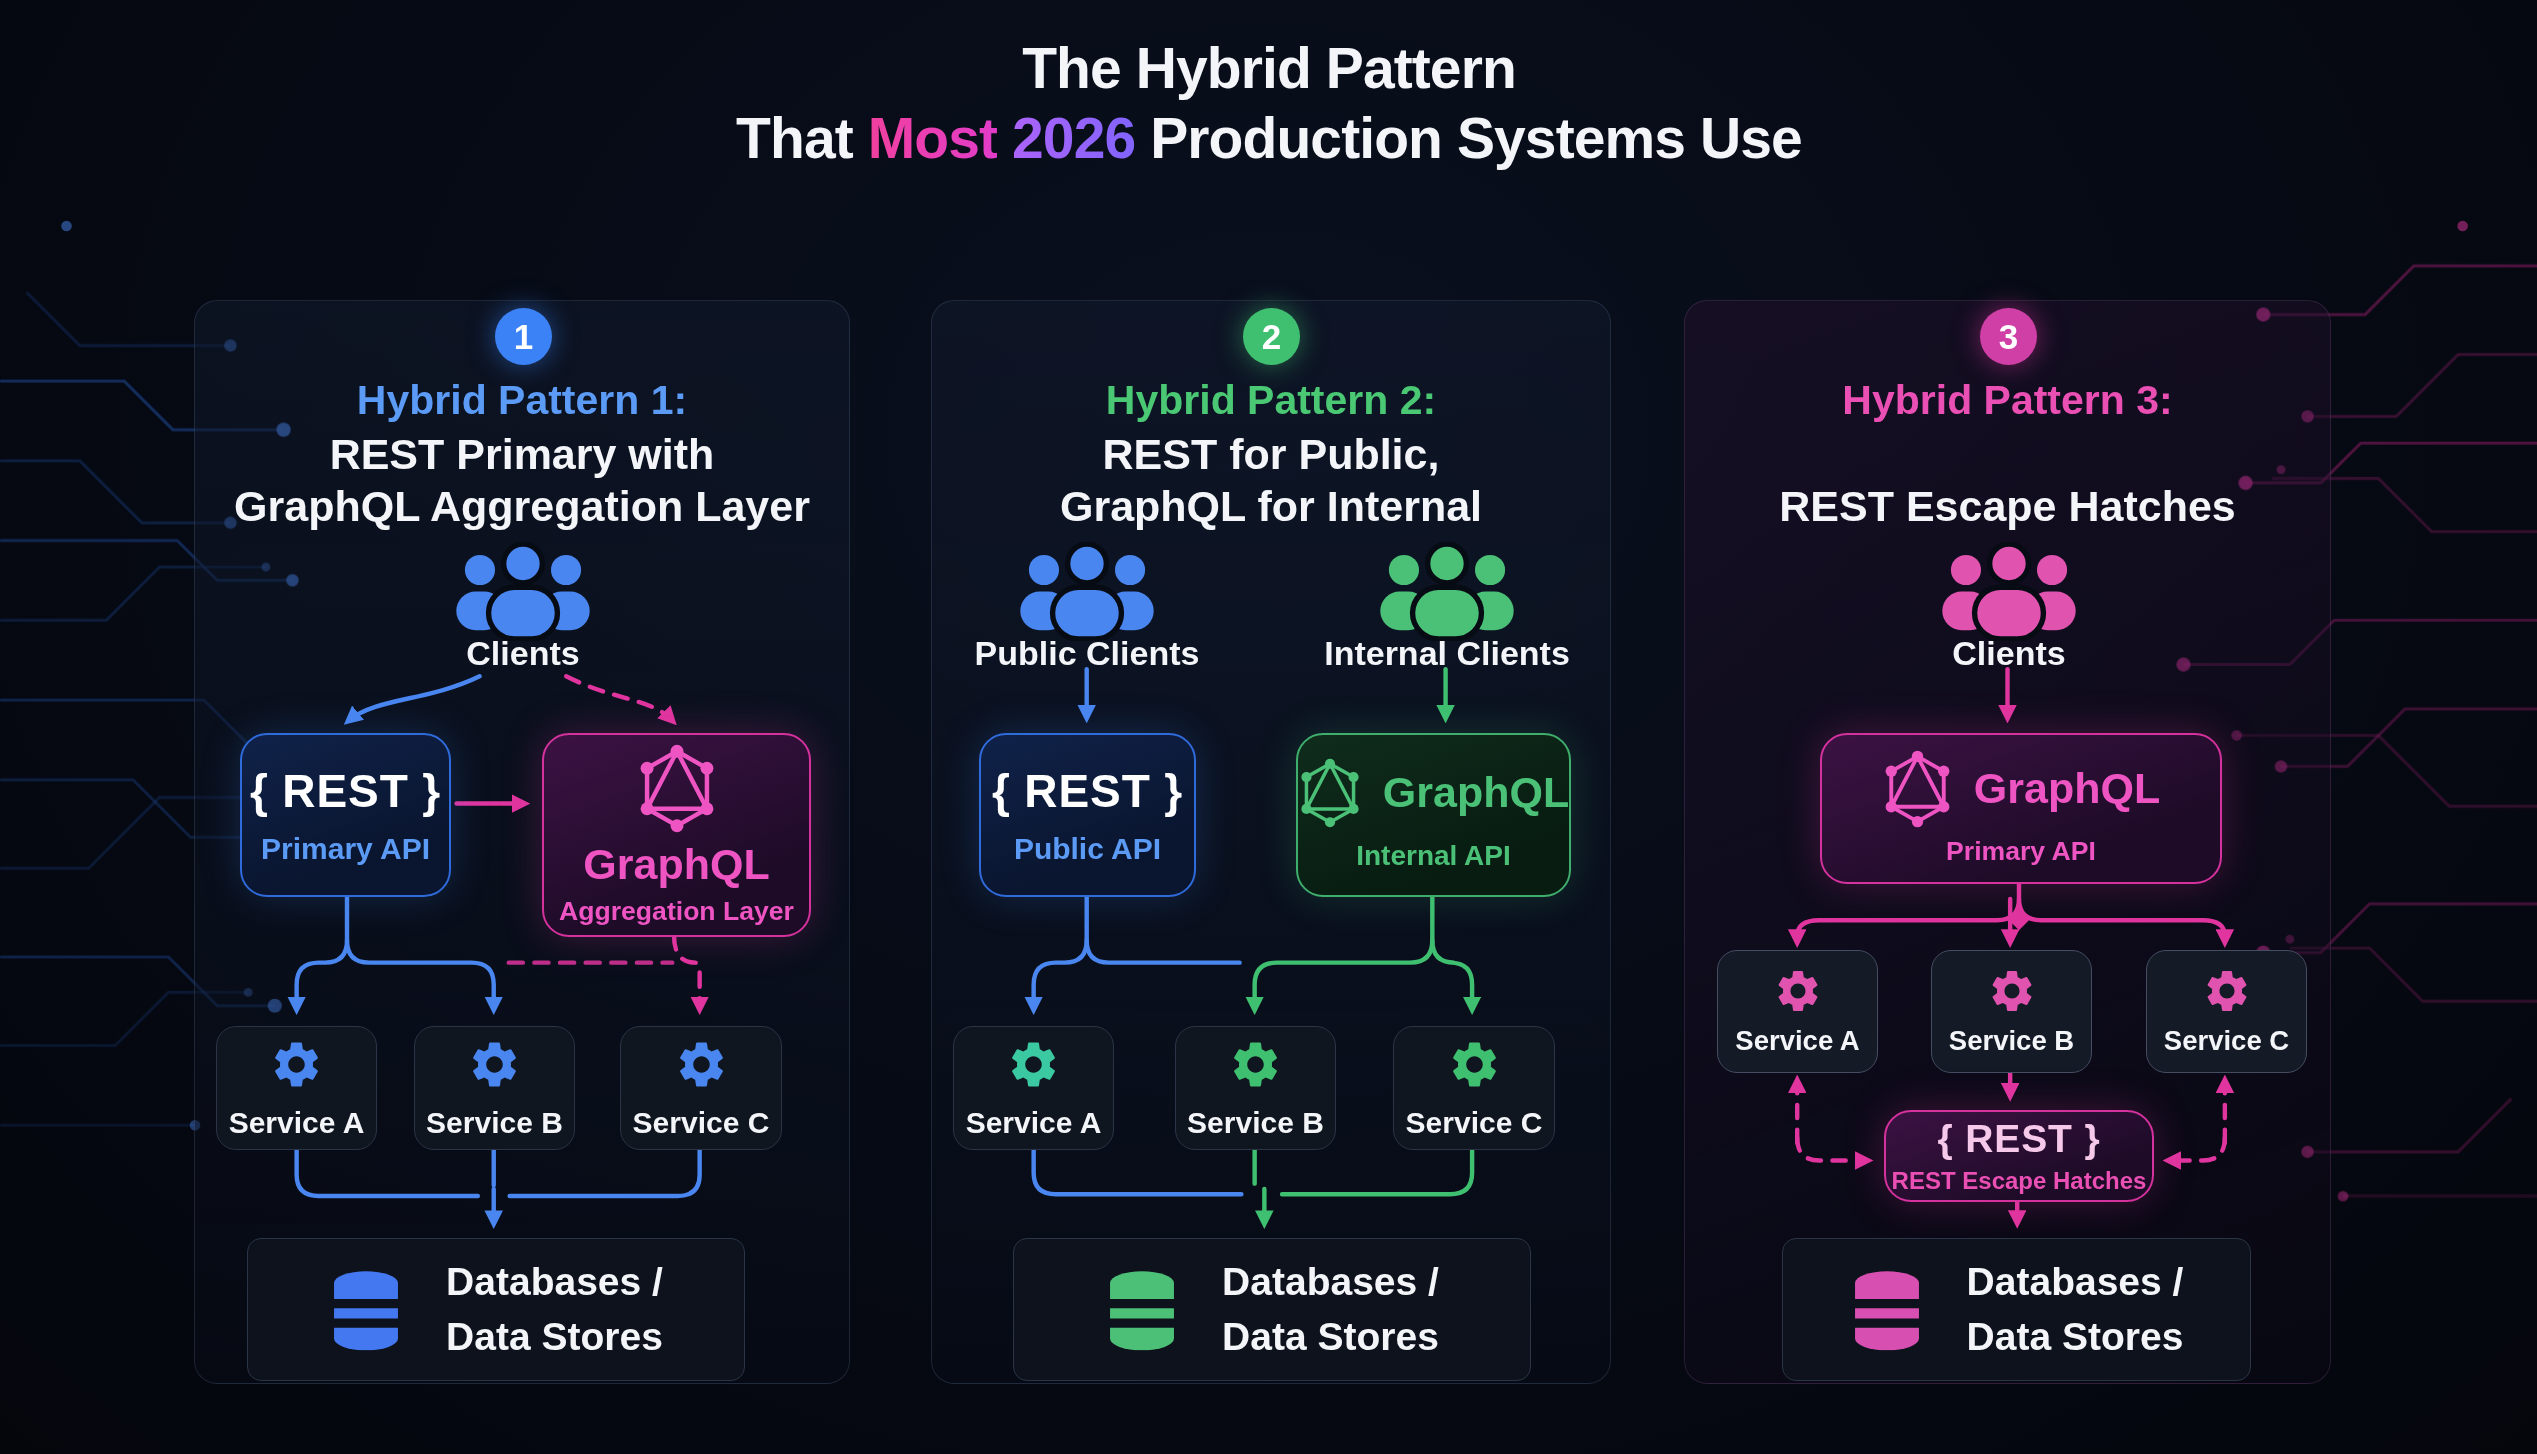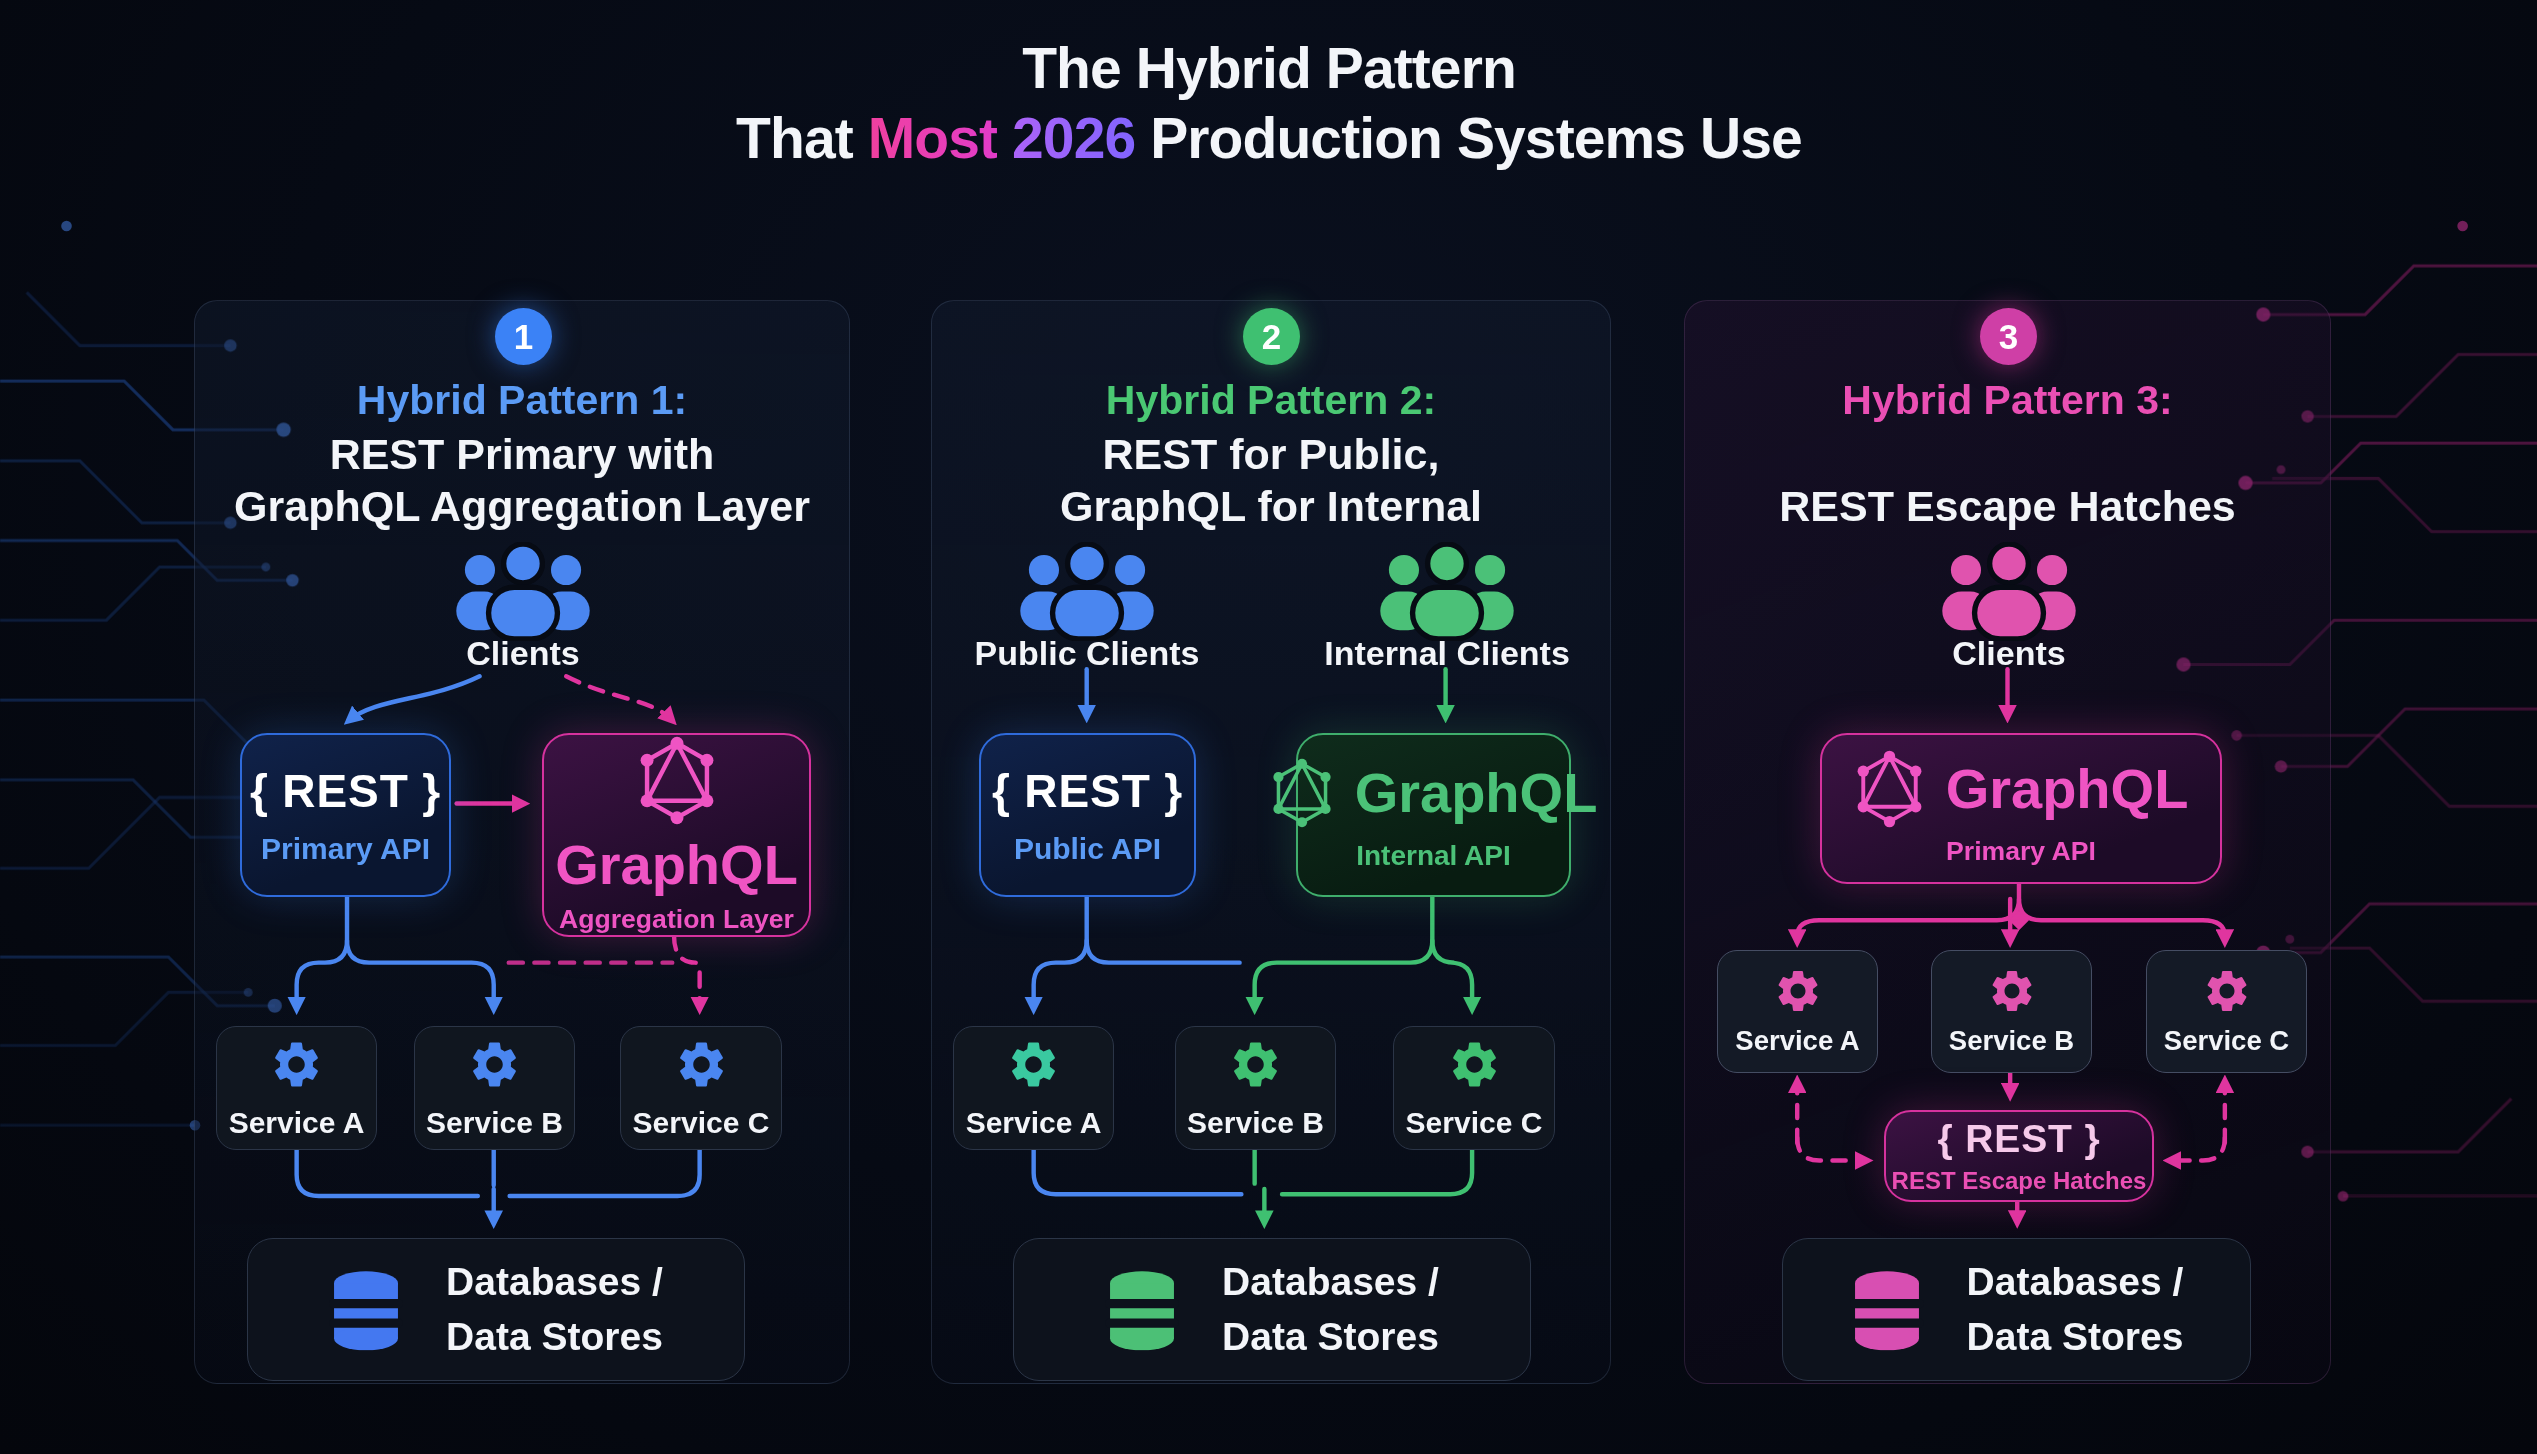--- a/index.html
+++ b/index.html
@@ -30,26 +30,26 @@
   .p-sub{position:absolute;width:100%;text-align:center;font-size:43px;font-weight:700;color:var(--white)}
   .icon-people{position:absolute;width:142px;height:99px}
   .clients-label{position:absolute;width:266px;text-align:center;font-size:34px;font-weight:700;color:var(--white)}
   .api-box{position:absolute;border-radius:27px;display:flex;flex-direction:column;align-items:center;justify-content:center;gap:14px}
   .api-box .big{font-size:46px;font-weight:700;color:#fff;letter-spacing:0.9px}
   .api-box .sub{font-size:30px;font-weight:700}
   .rest-blue{border:2.7px solid #2f6bdb;background:linear-gradient(160deg,#10224a 0%,#0a1630 70%);box-shadow:0 0 40px rgba(59,130,246,.22)}
   .gql-pink{border:2.7px solid #d6329e;background:linear-gradient(160deg,#3c1243 0%,#1d0b27 75%);box-shadow:0 0 40px rgba(224,53,159,.25)}
   .gql-green{border:2.7px solid #3fae6c;background:linear-gradient(160deg,#0f2c1c 0%,#081c11 75%);box-shadow:0 0 40px rgba(63,192,113,.2)}
   .gql-row{display:flex;align-items:center;gap:21px}
-  .gql-word{font-size:56px;font-weight:700}
+  .gql-word{font-size:43px;font-weight:700}
   .svc{position:absolute;border-radius:20px;background:var(--svc-bg);border:1.8px solid var(--svc-line);
     display:flex;flex-direction:column;align-items:center;justify-content:center;gap:14px}
   .svc .lbl{font-size:30px;font-weight:700;color:var(--white)}
   .svc.light{border-color:#454d63;background:#141a26}
-  .db-box{position:absolute;border-radius:26px;background:var(--db-bg);border:1.8px solid var(--svc-line);
+  .db-box{position:absolute;border-radius:14px;background:var(--db-bg);border:1.8px solid var(--svc-line);
     display:flex;align-items:center;justify-content:center;gap:43px}
   .db-text{font-size:39px;font-weight:700;color:var(--white);line-height:1.4}
   .cn{position:absolute;left:0;top:0;width:100%;height:100%;pointer-events:none}
   .hidden-defs{position:absolute;width:0;height:0;overflow:hidden}
 </style>
 </head>
 <body>
 
 <svg class="hidden-defs" aria-hidden="true">
   <defs>

